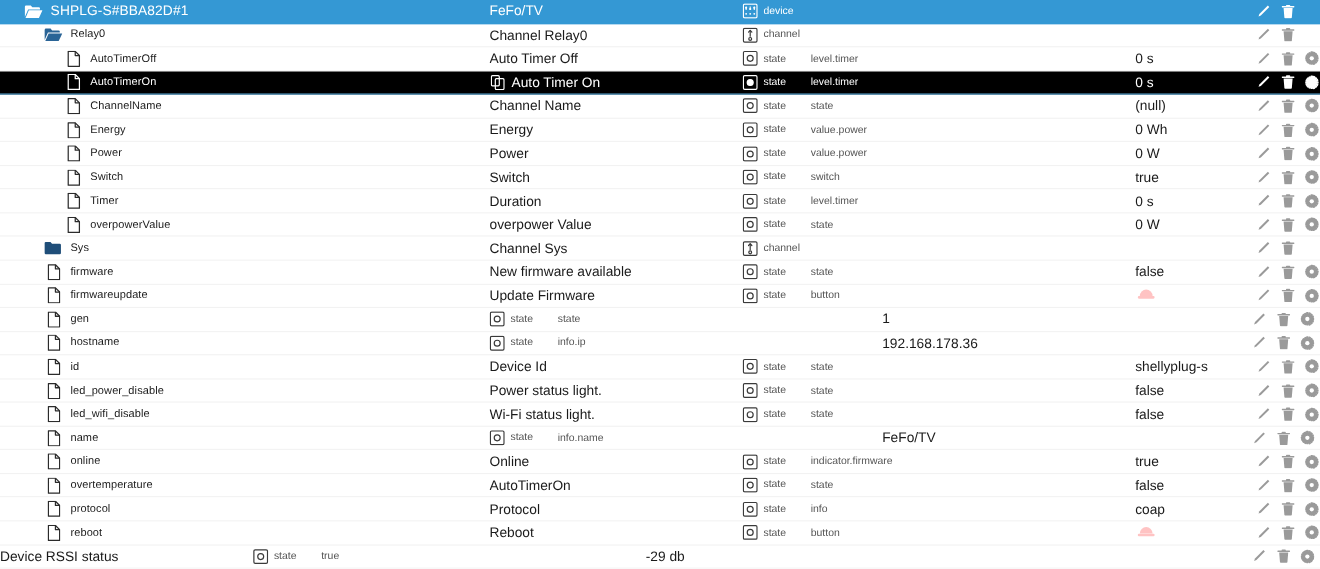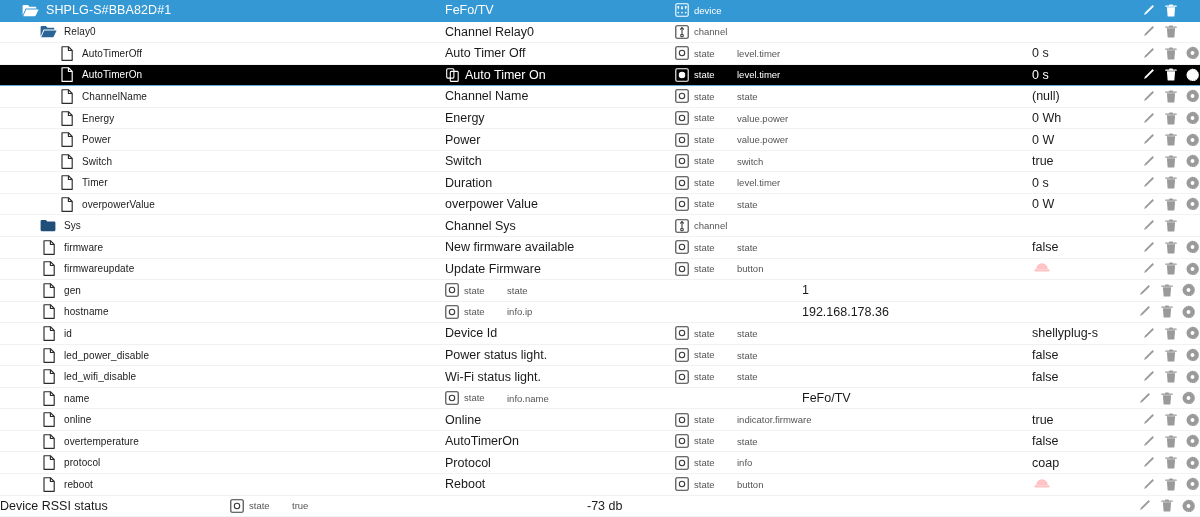--- a/index.html
+++ b/index.html
@@ -1453,21 +1453,21 @@
         <span class="type-badge">
           <svg width="14" height="14" viewBox="0 0 14 14">
             <rect x="0.8" y="0.8" width="12.4" height="12.4" rx="1.2" fill="none" stroke="#3a3a3a" stroke-width="1.1"></rect>
             <circle cx="7" cy="7" r="2.7" fill="none" stroke="#3a3a3a" stroke-width="1.1"></circle>
           </svg>
         </span>
         <span class="type-text">state</span>
       </div>
       <div class="c-role">true</div>
       <div class="c-value">
-        <span>-73 db</span>
+        <span>-29 db</span>
       </div>
       <div class="c-actions">
         <span class="act">
           <svg width="13" height="13" viewBox="0 0 13 13">
             <path d="M10.6 1.1 L11.9 2.4 L4.2 10.1 L2.1 10.9 L2.9 8.8 Z" fill="#9a9a9a"></path>
           </svg>
         </span>
         <span class="act">
           <svg width="12" height="13" viewBox="0 0 12 13">
             <path d="M0.8 2.2 H11.2" stroke="#9a9a9a" stroke-width="1.3" stroke-linecap="round"></path>

